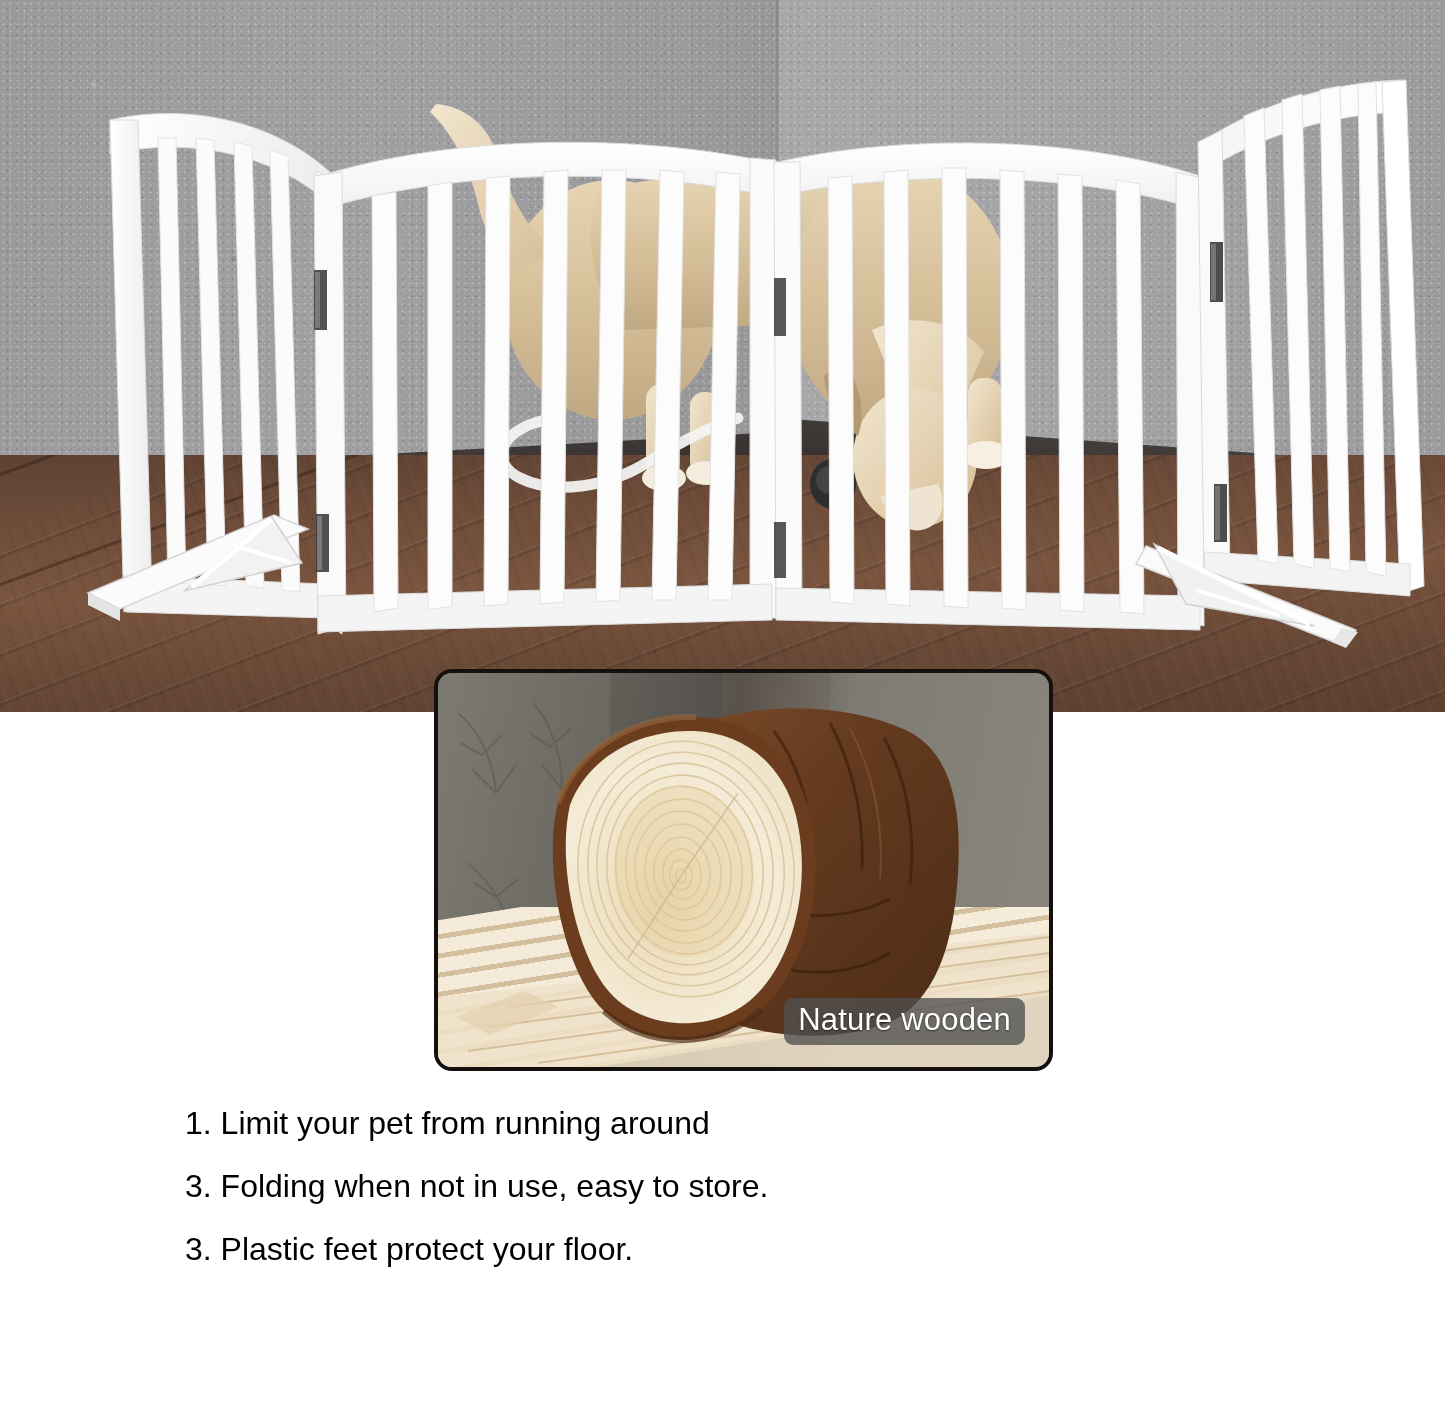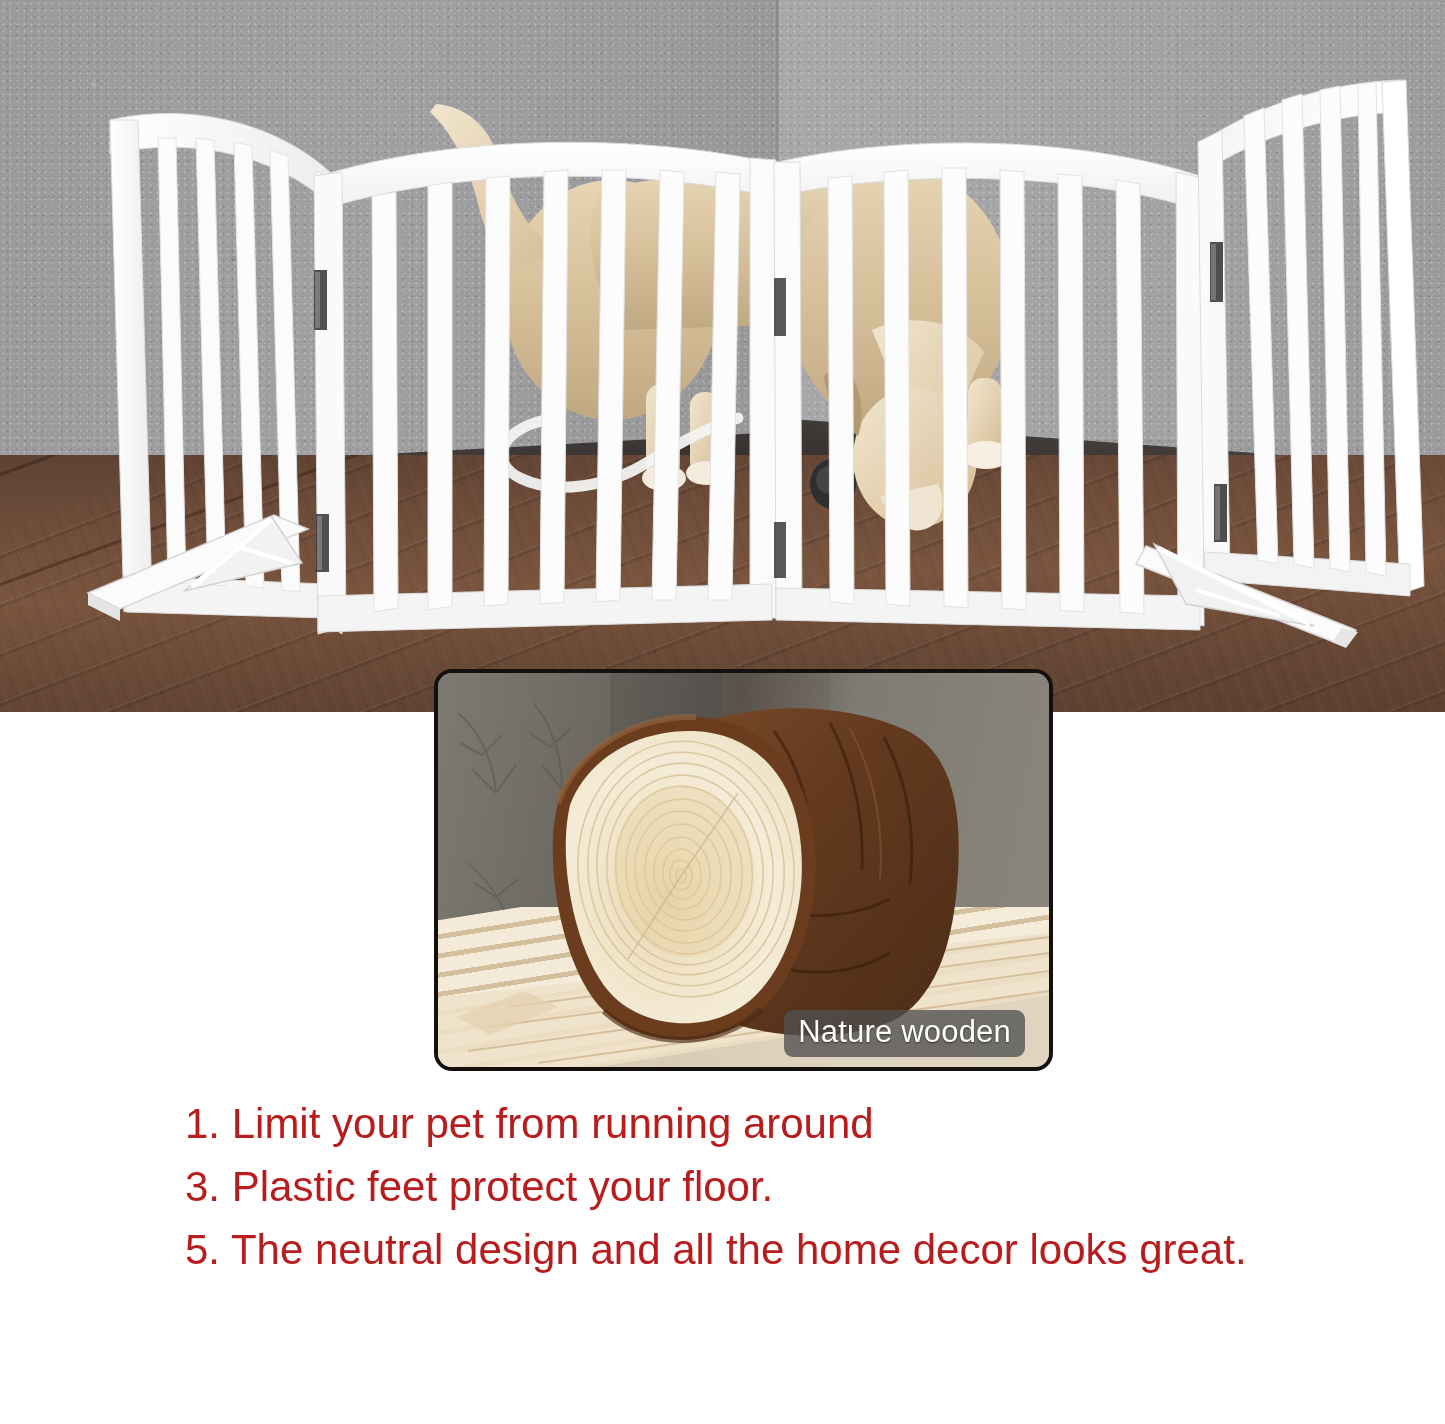--- a/index.html
+++ b/index.html
@@ -68,21 +68,21 @@
   .dowels{position:absolute;left:0;bottom:0;width:700px;height:170px;
      transform:rotate(-9deg);transform-origin:left bottom;
      background:repeating-linear-gradient(to bottom,
        #fbf1df 0px,#fbf1df 14px,#d9c3a0 14px,#d9c3a0 19px);opacity:.95;}
   .badge{position:absolute;background:rgba(80,80,80,.78);border-radius:9px;
      color:#fff;font-size:31px;letter-spacing:.2px;padding:4px 14px 7px 14px;white-space:nowrap;
      text-shadow:0 1px 2px rgba(0,0,0,.55);}
 
   
   .features{position:absolute;left:185px;top:1092px;width:1240px;}
-  .feature-line{font-size:42px;line-height:63px;color:#b91c1c;white-space:nowrap;
+  .feature-line{font-size:32px;line-height:63px;color:#000000;white-space:nowrap;
      font-family:"Liberation Sans","DejaVu Sans",sans-serif;font-weight:400;}
 </style>
 </head>
 <body>
 
 <div class="hero">
 
   <div class="wall-l"></div>
   <div class="wall-r"></div>
   <div class="speckle"></div>
@@ -363,20 +363,20 @@
 
     <g stroke="#cbb285" stroke-width="1.4" fill="none" opacity=".7">
       <path d="M243 203 L300 120"></path>
         <path d="M243 203 L190 286"></path>
     </g>
 
     <path d="M120 130 C140 74 200 42 258 44" stroke="#92613a" stroke-width="6" fill="none" opacity=".7"></path>
     <path d="M166 338 C206 376 280 378 324 336" stroke="#4b2a13" stroke-width="6" fill="none" opacity=".65"></path>
   </svg>
 
-  <div class="badge" style="right:24px;bottom:10px;">Nature wooden</div>
+  <div class="badge" style="right:24px;bottom:22px;">Nature wooden</div>
 </div>
 
 <div class="features">
   <div class="feature-line">1. Limit your pet from running around</div>
+  <div class="feature-line">3. Folding when not in use, easy to store.</div>
   <div class="feature-line">3. Plastic feet protect your floor.</div>
-  <div class="feature-line">5. The neutral design and all the home decor looks great.</div>
 </div>
 
 </body></html>

